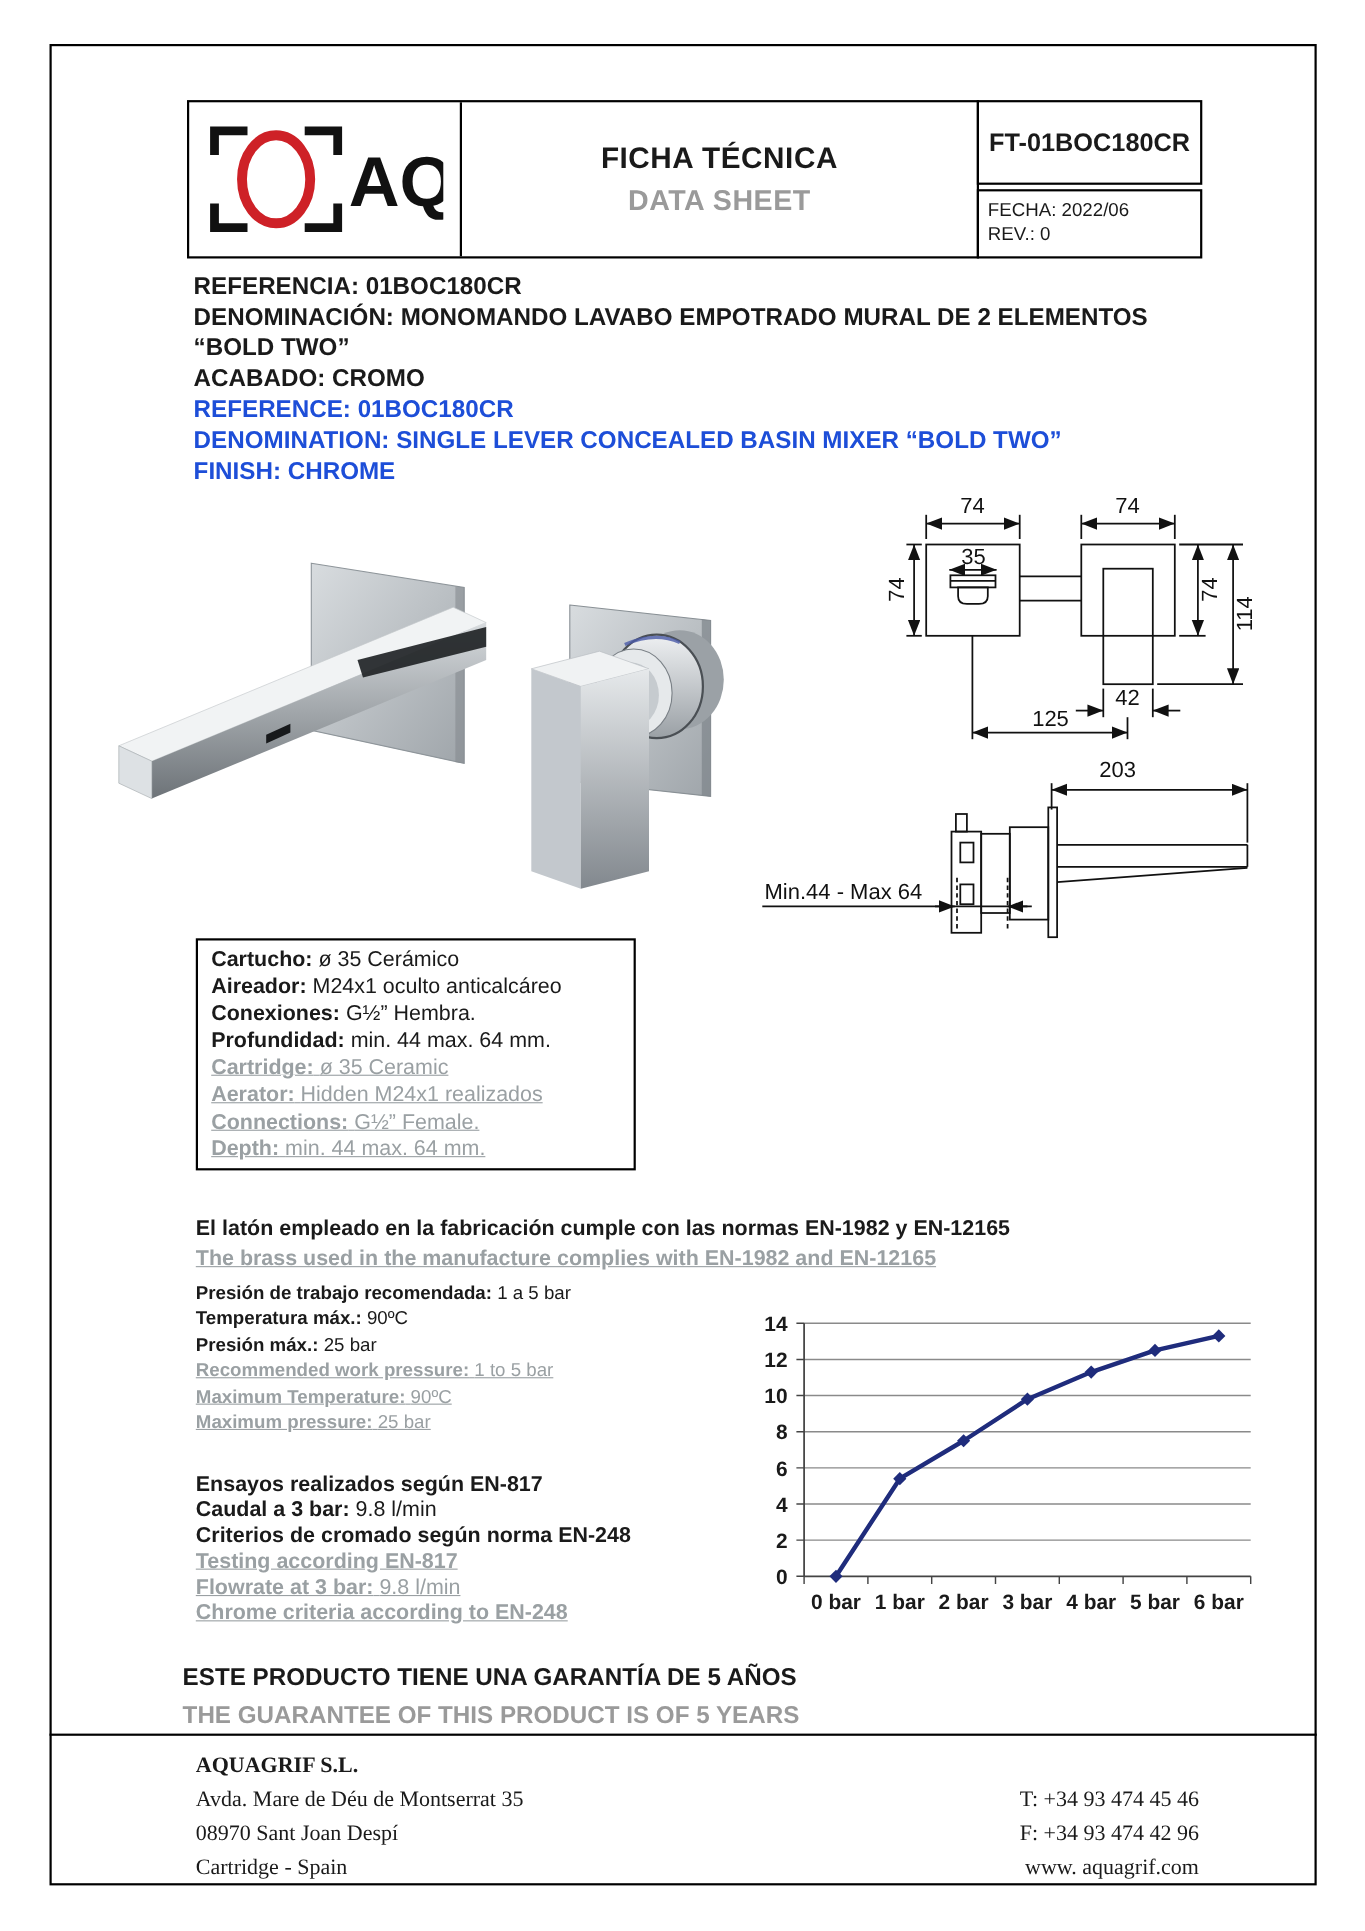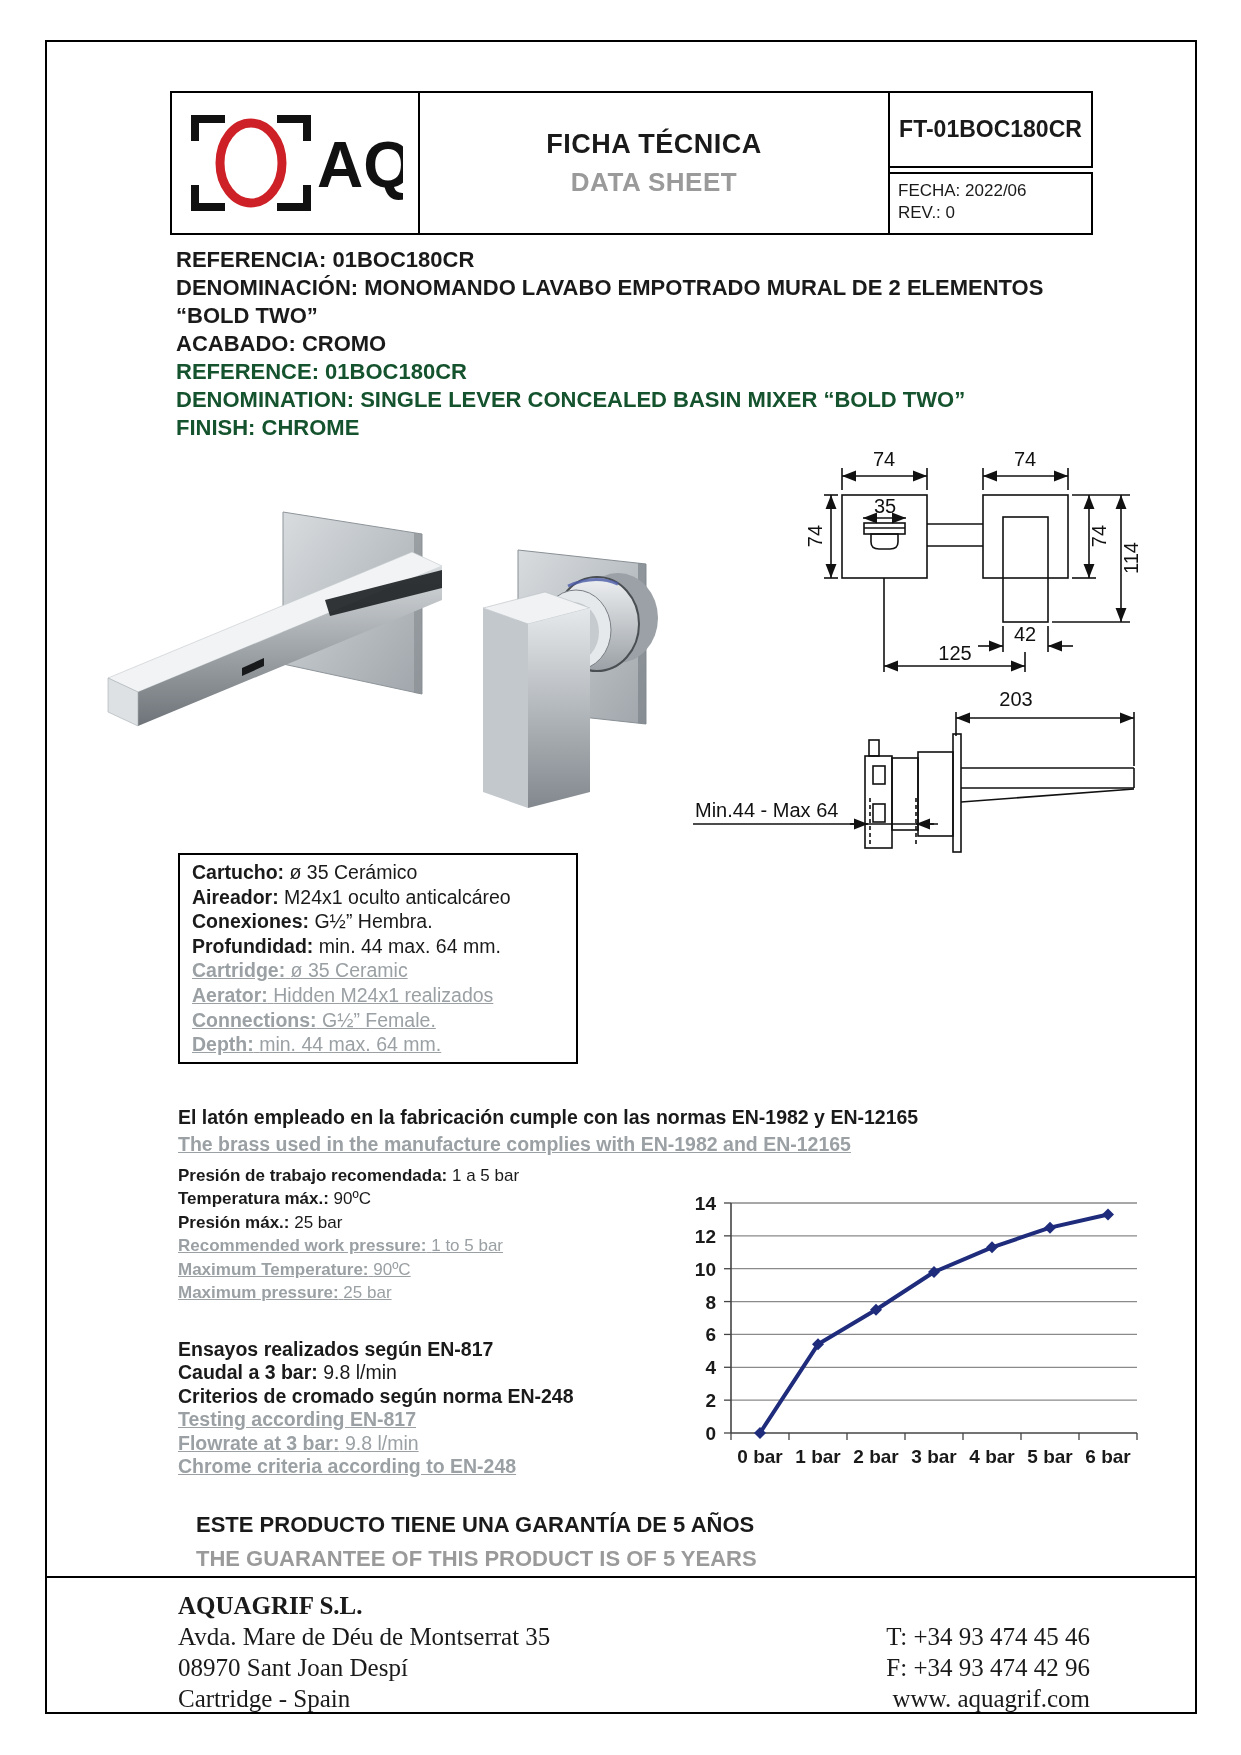--- a/index.html
+++ b/index.html
@@ -17,38 +17,38 @@
   .title-es{font-size:27px;font-weight:bold;letter-spacing:.5px;}
   .title-en{font-size:26px;font-weight:bold;color:#9a9a9a;letter-spacing:.5px;}
   .code-box{position:absolute;left:718px;top:0;width:205px;height:77px;border:2px solid #000;
             box-sizing:border-box;display:flex;align-items:center;justify-content:center;
             font-size:23px;font-weight:bold;}
   .rev-box{position:absolute;left:718px;top:81px;width:205px;height:63px;border:2px solid #000;
            box-sizing:border-box;padding:6px 0 0 8px;font-size:17px;line-height:22px;}
 
   
   .ident{left:176px;top:246px;width:880px;font-size:22px;font-weight:bold;line-height:28px;}
-  .ident .en{color:#14532d;}
+  .ident .en{color:#1d4ed8;}
 
   
   .spec-box{left:178px;top:853px;width:400px;border:2px solid #000;box-sizing:border-box;
             padding:5px 0 5px 12px;font-size:19.5px;line-height:24.6px;}
   .spec-box .en, .working .en, .testing .en, .materials .en{color:#9aa0a3;text-decoration:underline;}
 
   .materials{left:178px;top:1104px;width:880px;font-size:19.5px;font-weight:bold;line-height:27px;}
   .working{left:178px;top:1164px;width:620px;font-size:17px;line-height:23.4px;}
   .testing{left:178px;top:1338px;width:620px;font-size:19.5px;line-height:23.4px;}
   .row b{font-weight:bold;}
 
-  .guarantee{left:196px;top:1508px;width:900px;font-size:22px;font-weight:bold;line-height:34px;}
+  .guarantee{left:166px;top:1508px;width:900px;font-size:22px;font-weight:bold;line-height:34px;}
   .guarantee .en{color:#9a9a9a;}
 
   .footer-sep{left:45px;top:1576px;width:1152px;border-top:2px solid #000;}
   .footer{left:178px;top:1590px;width:912px;font-family:"Liberation Serif",serif;
-          font-size:25px;line-height:31px;}
+          font-size:20px;line-height:31px;}
   .footer .company{font-weight:bold;}
   .footer-right{position:absolute;right:0;top:31px;text-align:right;}
 
   
   .dim{font-family:"Liberation Sans",sans-serif;font-size:20px;fill:#111;}
   .ctick{font-family:"Liberation Sans",sans-serif;font-size:19px;font-weight:bold;fill:#1a1a1a;}
   svg{display:block;}
 </style>
 </head>
 <body>

